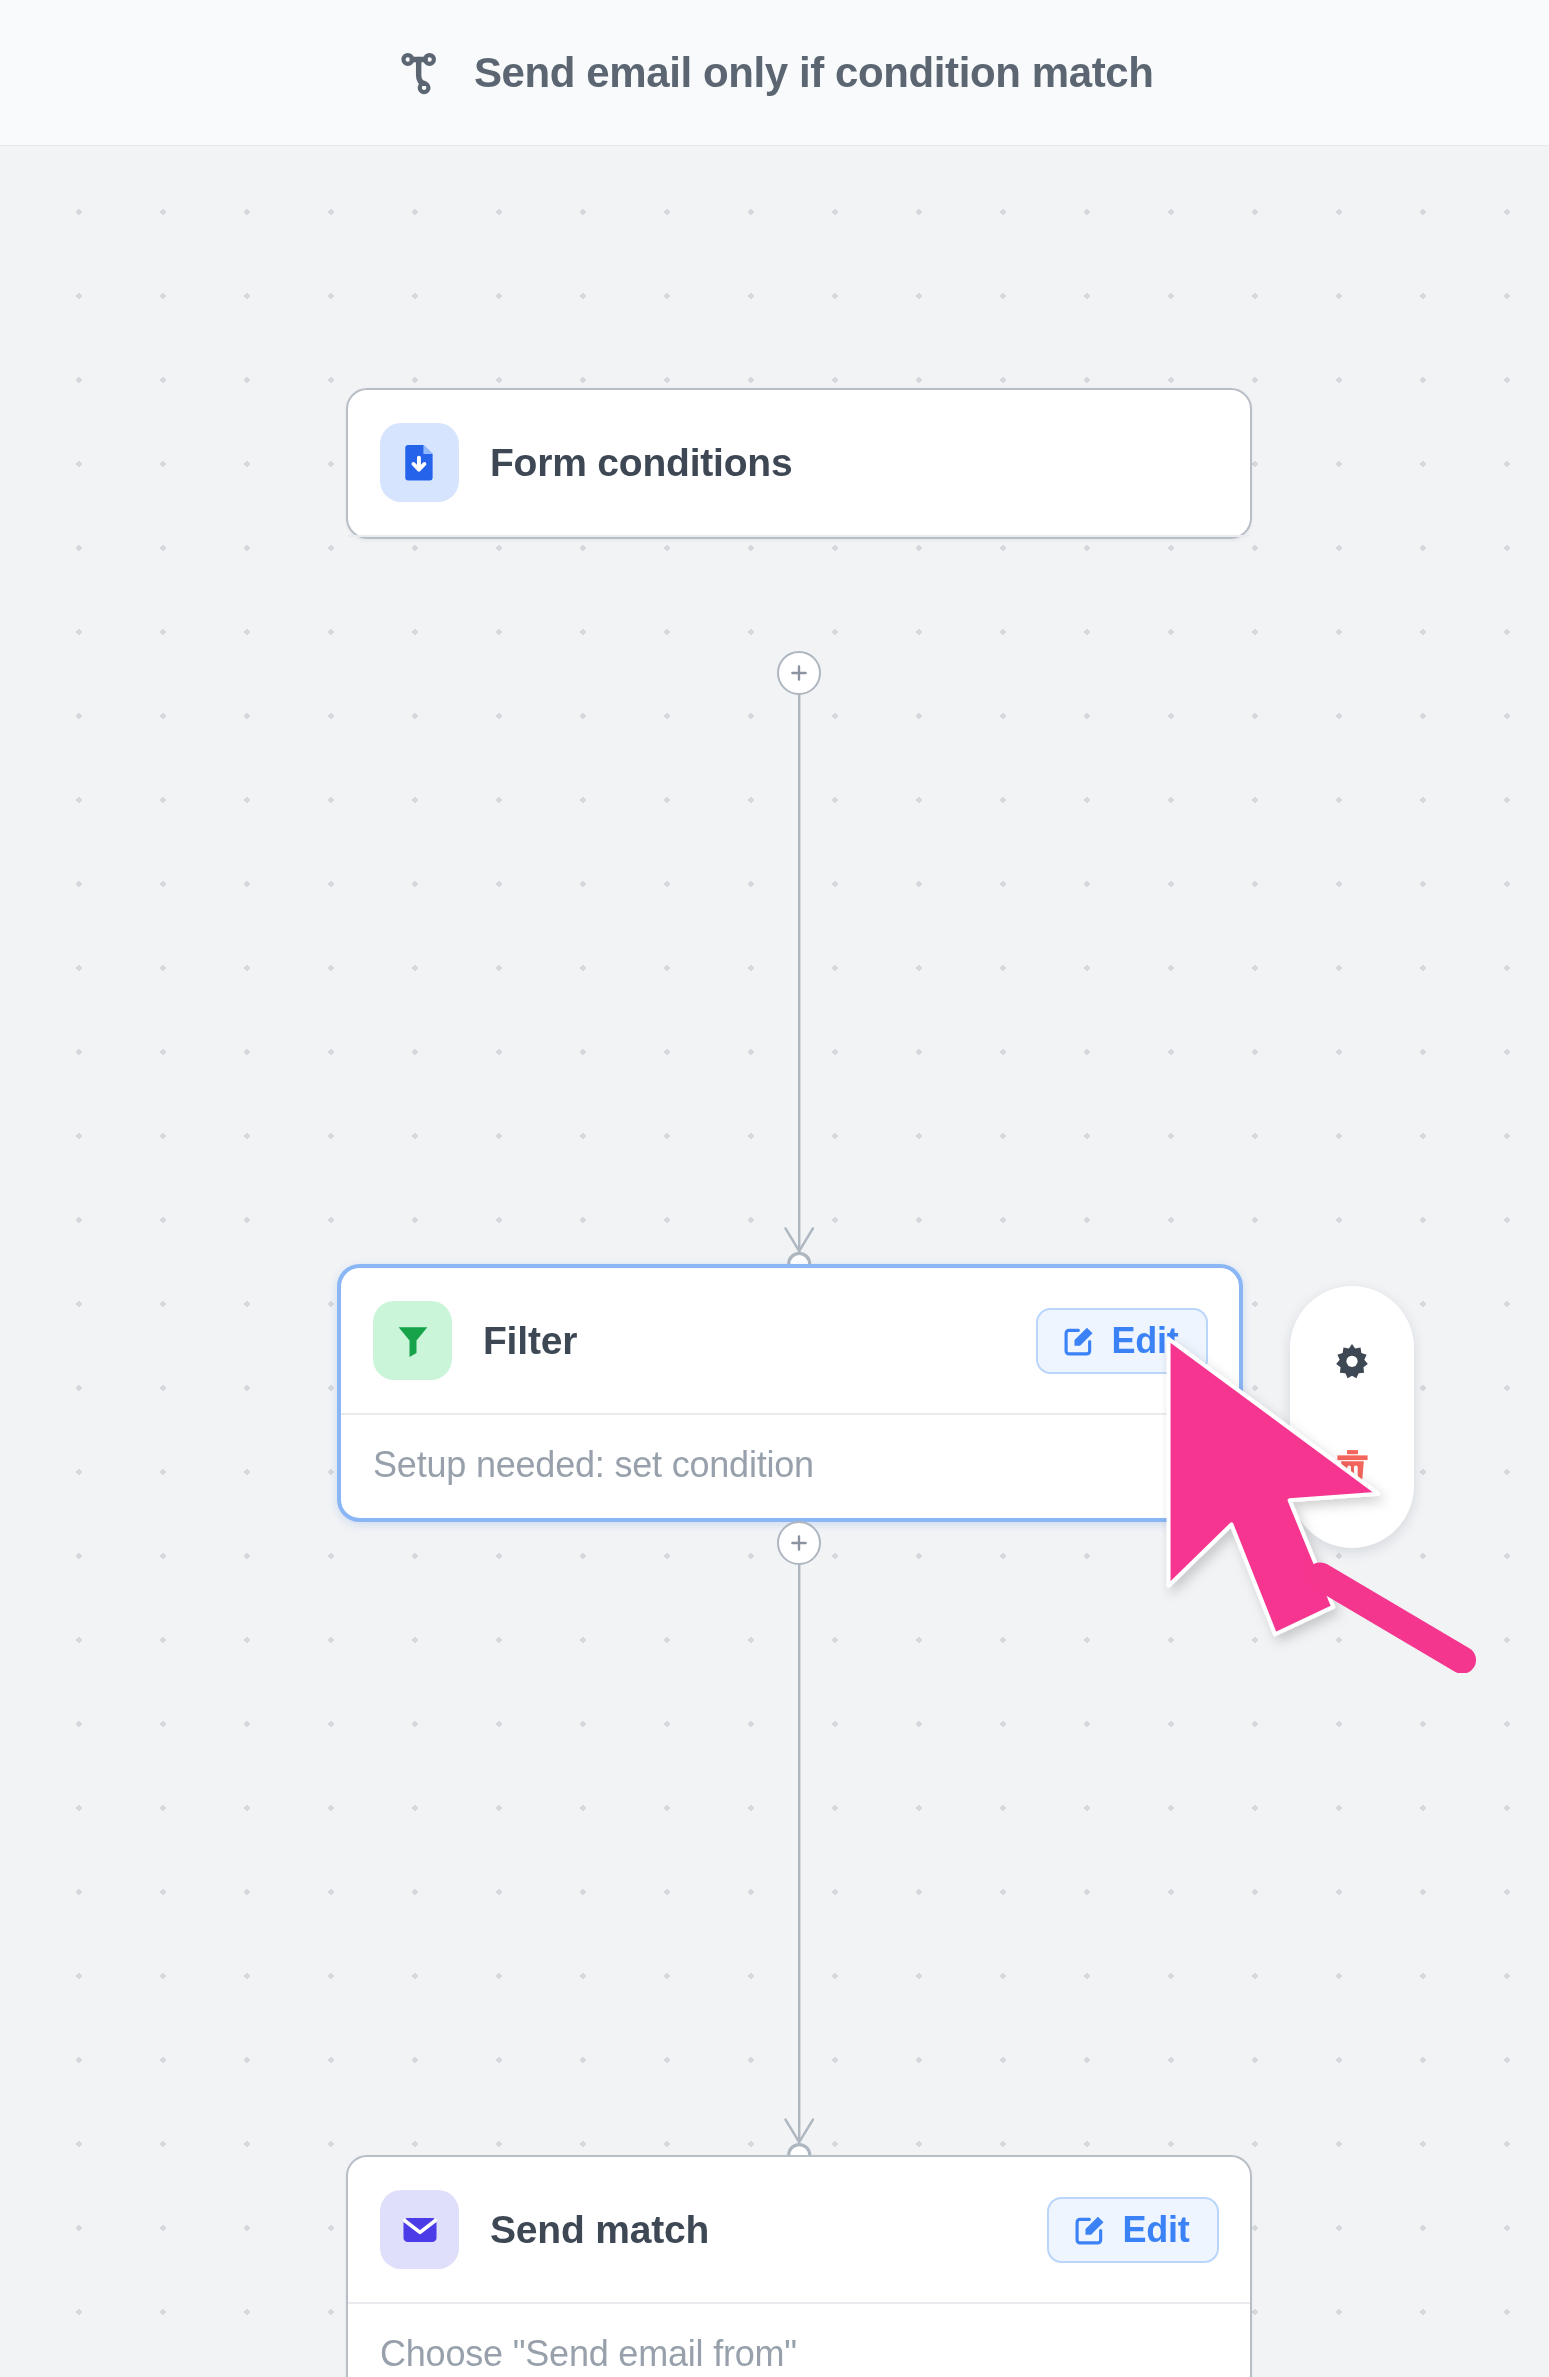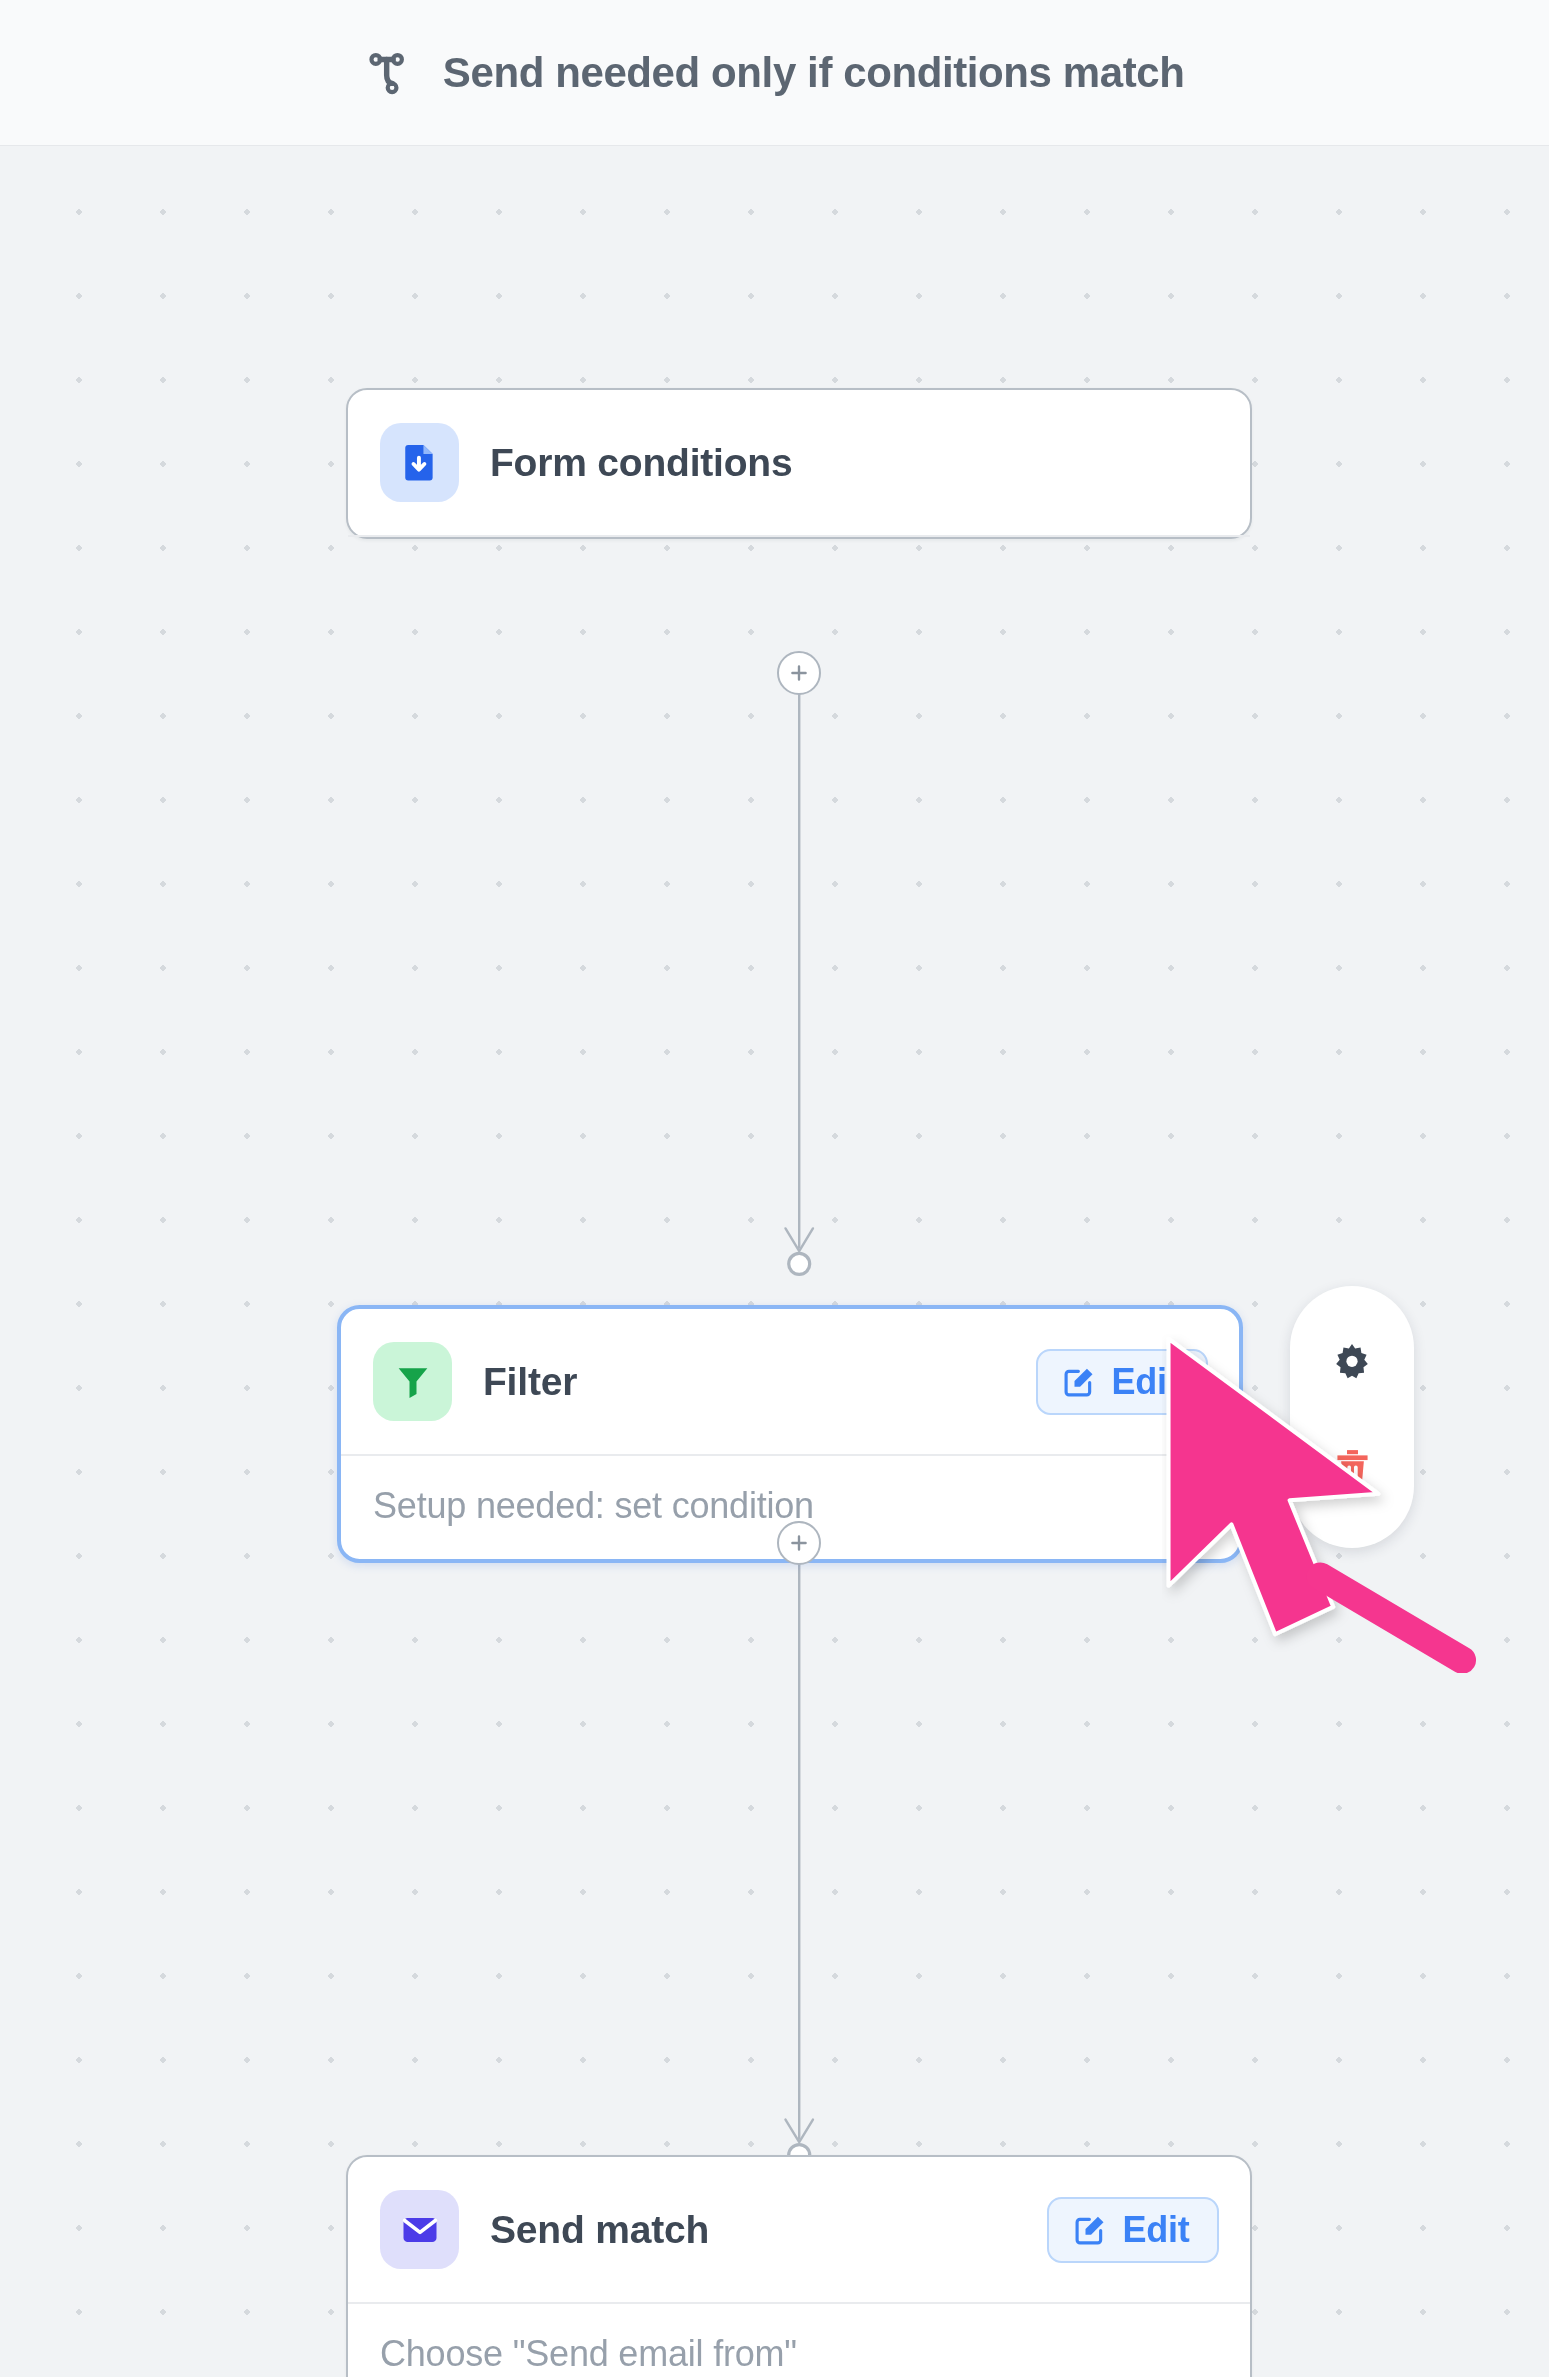--- a/index.html
+++ b/index.html
@@ -65,21 +65,20 @@
     width: 906px;
     background: #ffffff;
     border: 2.4px solid #b7bec6;
     border-radius: 21px;
     box-shadow: 0 1.6px 3.2px rgba(20,30,45,0.05);
   }
   .node.selected {
     border: 4.8px solid #8ab6f5;
     border-radius: 22.6px;
     box-shadow: 0 2.4px 8px rgba(80,130,220,0.18);
-    margin-top: 41px;
   }
 
   .node-head {
     display: flex;
     align-items: center;
     padding: 26px 31px 26px 32px;
     min-height: 145px;
   }
   .node-badge {
     width: 79px;
@@ -189,21 +188,21 @@
 <body>
 
 <div class="header">
   <svg class="header-icon" viewBox="0 0 24 24" fill="none">
     <circle cx="5.2" cy="5" r="2.1" stroke="#5c6672" stroke-width="2"></circle>
     <circle cx="15.6" cy="5" r="2.1" stroke="#5c6672" stroke-width="2"></circle>
     <circle cx="13" cy="18.6" r="2.1" stroke="#5c6672" stroke-width="2"></circle>
     <path d="M7.3 5h6.2" stroke="#5c6672" stroke-width="2.6" stroke-linecap="round"></path>
     <path d="M10.4 5v7.6c0 2.2 1.1 3.6 2.6 3.9" stroke="#5c6672" stroke-width="2.6" stroke-linecap="round"></path>
   </svg>
-  <div class="header-title">Send needed only if conditions match</div>
+  <div class="header-title">Send email only if condition match</div>
 </div>
 
 <div class="canvas">
 
   <svg class="wires" viewBox="0 0 1920 2764" width="1550" height="2231">
 
     <line x1="990" y1="652" x2="990" y2="1366" stroke="#aeb6bf" stroke-width="3"></line>
     <path d="M973 1341 L990 1369 L1007 1341" fill="none" stroke="#aeb6bf" stroke-width="3" stroke-linecap="round" stroke-linejoin="round"></path>
     <circle cx="990" cy="1385" r="13" fill="#ffffff" stroke="#aeb6bf" stroke-width="4"></circle>
 

